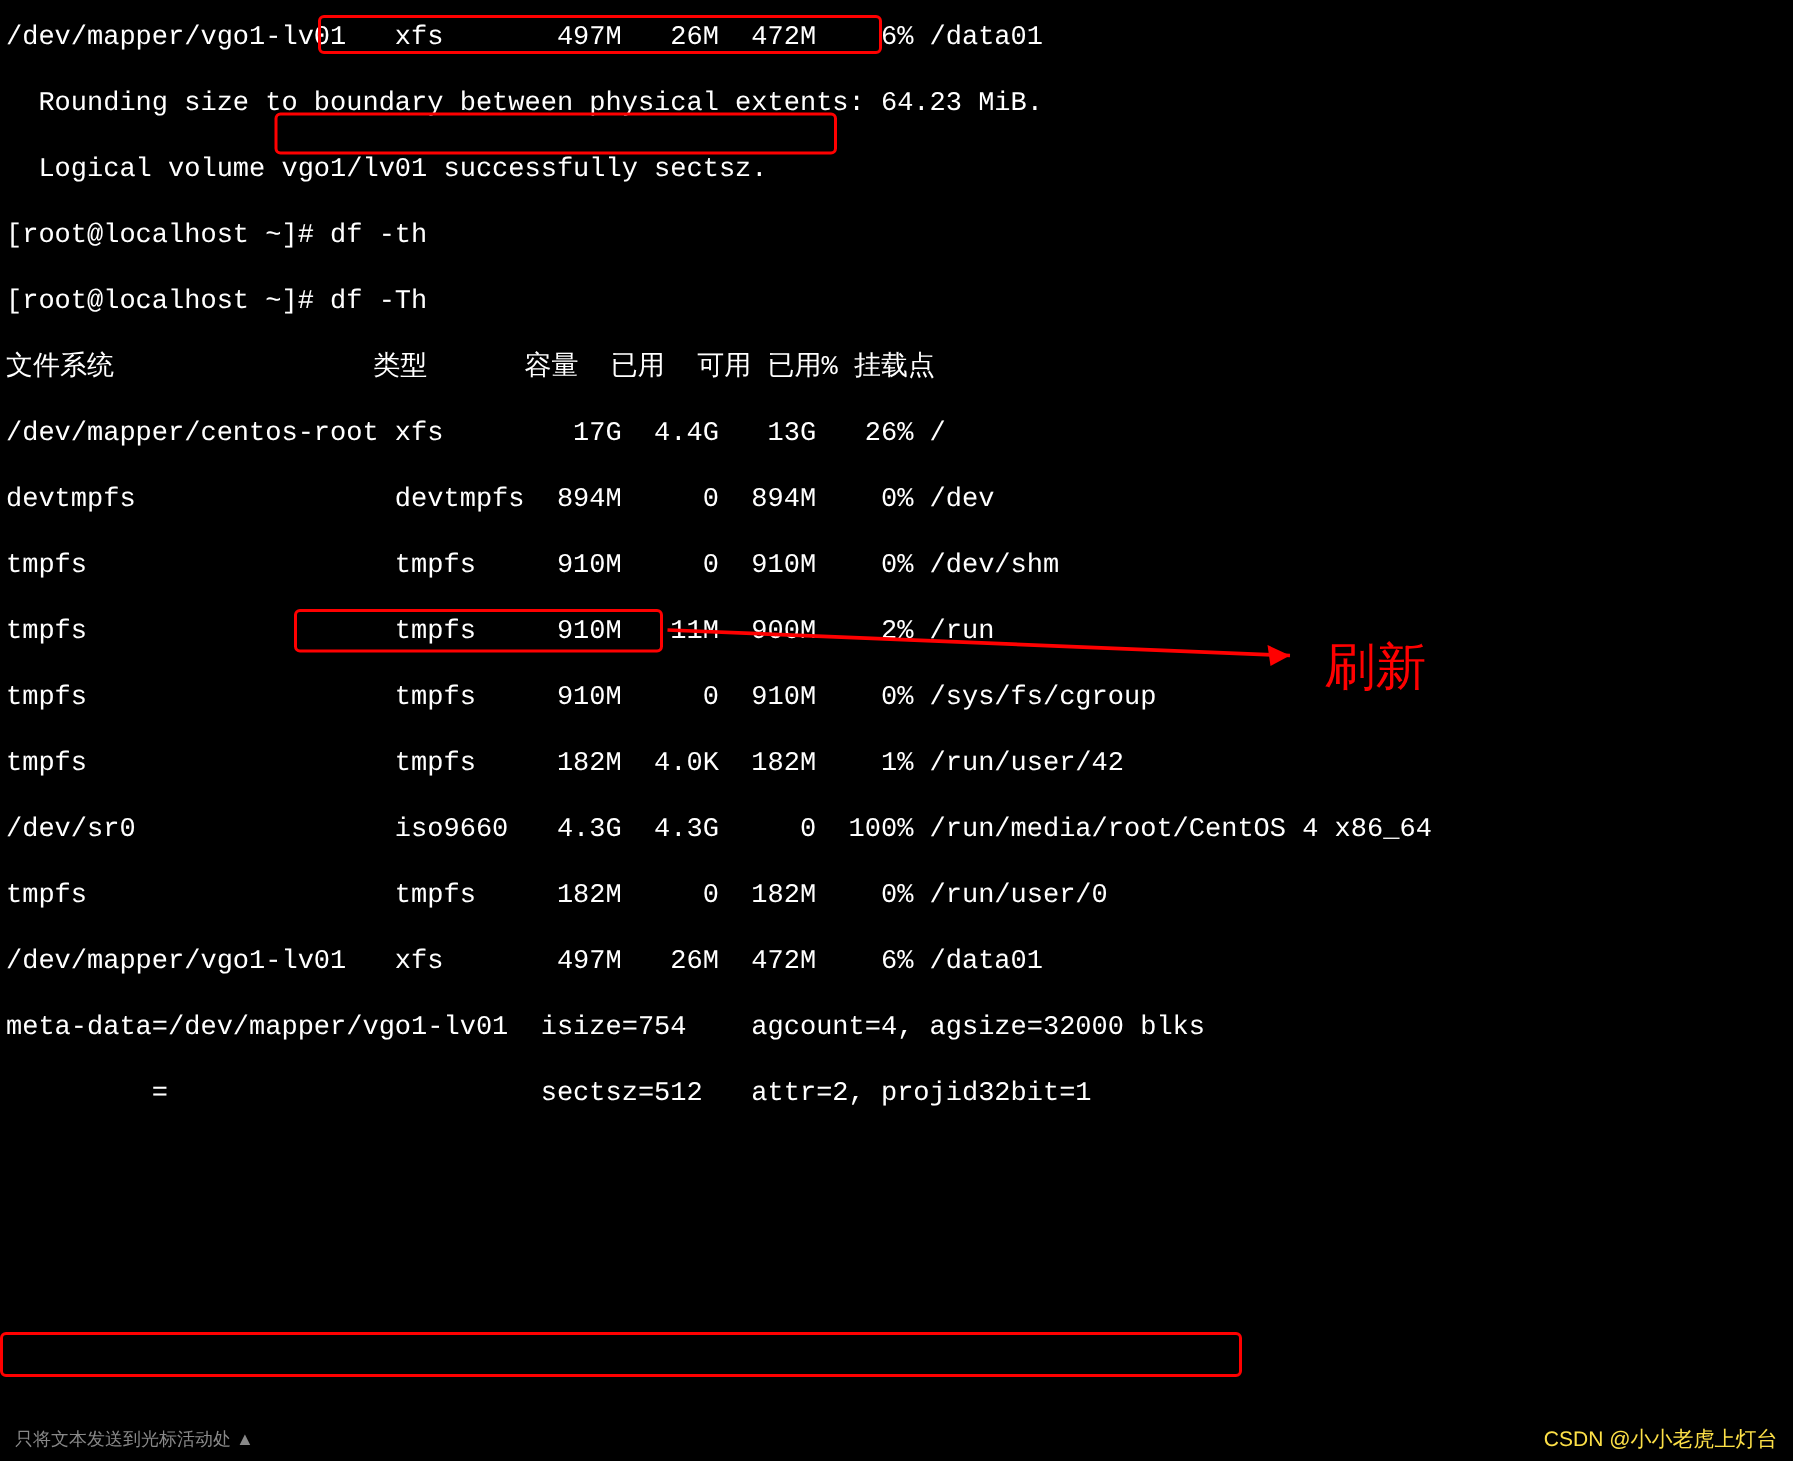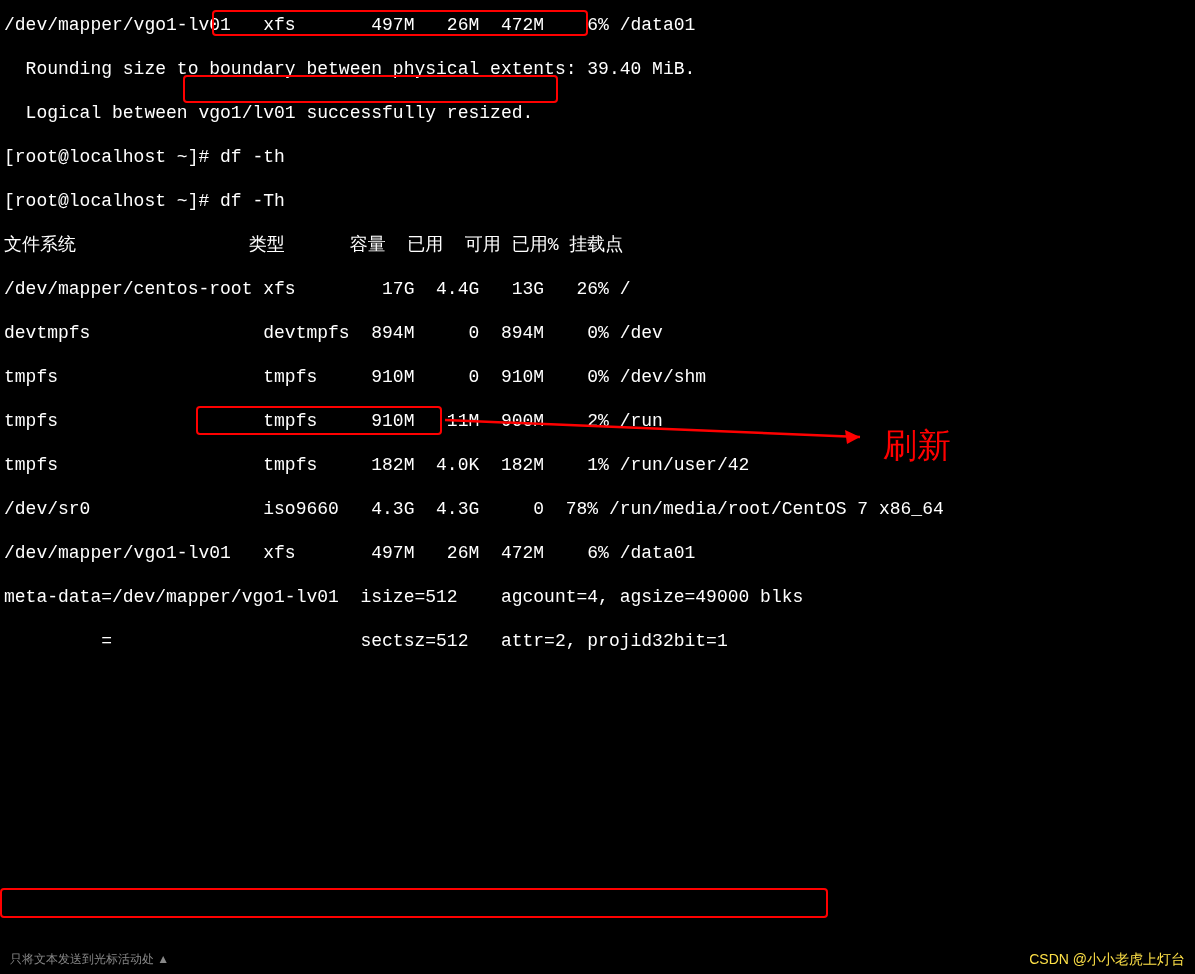--- a/index.html
+++ b/index.html
@@ -61,33 +61,35 @@
     color: #888;
     font-size: 12px;
     font-family: "Microsoft YaHei", sans-serif;
   }
 </style>
 </head>
 <body>
 
 <div class="term">
 <div>/dev/mapper/vgo1-lv01   xfs       497M   26M  472M    6% /data01</div>
-<div>  Rounding size to boundary between physical extents: 39.40 MiB.</div>
-<div>  Logical between vgo1/lv01 successfully resized.</div>
+<div>  Rounding size to boundary between physical extents: 64.23 MiB.</div>
+<div>  Logical volume vgo1/lv01 successfully sectsz.</div>
 <div>[root@localhost ~]# df -th</div>
 <div>[root@localhost ~]# df -Th</div>
 <div>文件系统                类型      容量  已用  可用 已用% 挂载点</div>
 <div>/dev/mapper/centos-root xfs        17G  4.4G   13G   26% /</div>
 <div>devtmpfs                devtmpfs  894M     0  894M    0% /dev</div>
 <div>tmpfs                   tmpfs     910M     0  910M    0% /dev/shm</div>
 <div>tmpfs                   tmpfs     910M   11M  900M    2% /run</div>
+<div>tmpfs                   tmpfs     910M     0  910M    0% /sys/fs/cgroup</div>
 <div>tmpfs                   tmpfs     182M  4.0K  182M    1% /run/user/42</div>
-<div>/dev/sr0                iso9660   4.3G  4.3G     0  78% /run/media/root/CentOS 7 x86_64</div>
+<div>/dev/sr0                iso9660   4.3G  4.3G     0  100% /run/media/root/CentOS 4 x86_64</div>
+<div>tmpfs                   tmpfs     182M     0  182M    0% /run/user/0</div>
 <div>/dev/mapper/vgo1-lv01   xfs       497M   26M  472M    6% /data01</div>
-<div>meta-data=/dev/mapper/vgo1-lv01  isize=512    agcount=4, agsize=49000 blks</div>
+<div>meta-data=/dev/mapper/vgo1-lv01  isize=754    agcount=4, agsize=32000 blks</div>
 <div>         =                       sectsz=512   attr=2, projid32bit=1</div>
 
 
 
 
 
 
 
 
 

